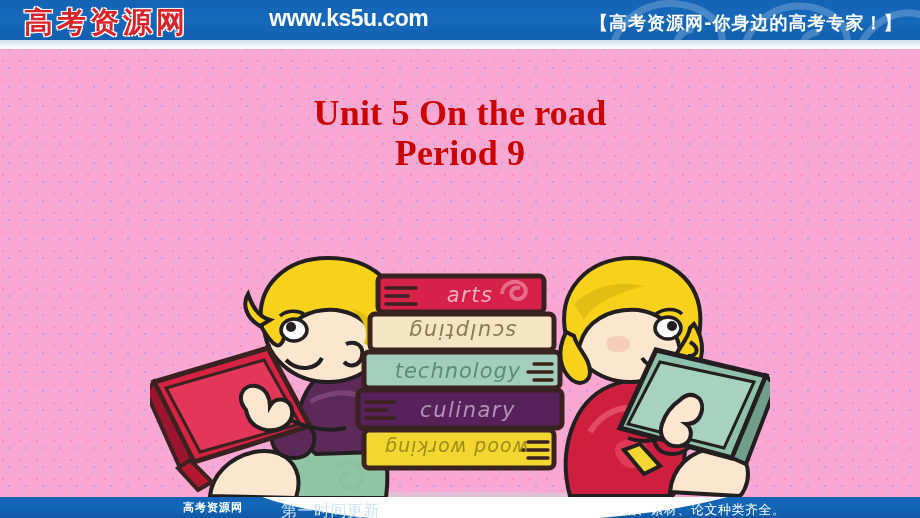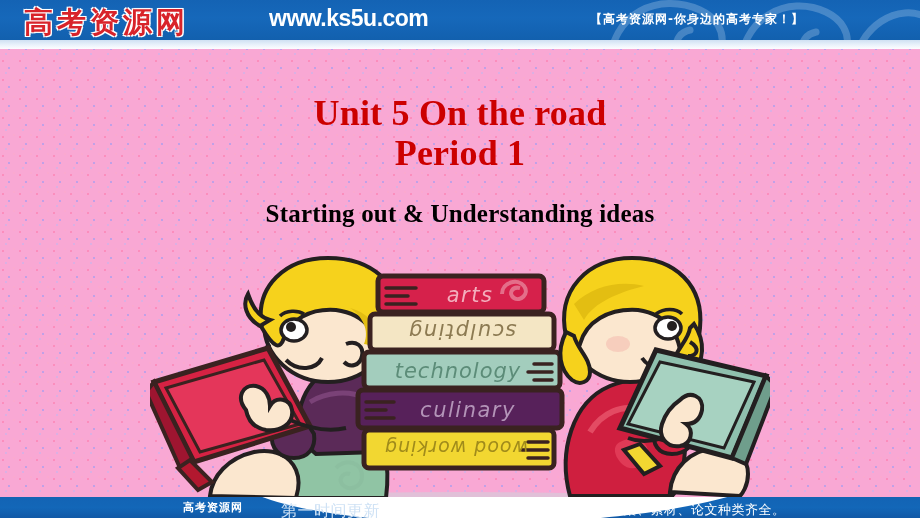--- a/index.html
+++ b/index.html
@@ -47,21 +47,21 @@
   }
   #logoUrl{
     position:absolute;left:228px;top:5px;
     font-family:"Liberation Sans",sans-serif;
     font-size:23px;font-weight:bold;letter-spacing:-.5px;
     color:#ffffff;white-space:nowrap;margin-left:41px;
   }
   #tagline{
     position:absolute;left:590px;top:11px;
     font-family:"DejaVu Sans",sans-serif;
-    font-size:12px;font-weight:bold;letter-spacing:1px;
+    font-size:18px;font-weight:bold;letter-spacing:1px;
     color:#ffffff;white-space:nowrap;
   }
   #headerFade{
     position:absolute;left:0;top:40px;width:920px;height:9px;
     background:linear-gradient(180deg,#cfe0f2 0%,#eaf2fb 55%,#fdfdff 100%);
   }
   
   #titleBlock{position:absolute;left:0;top:96px;width:920px;text-align:center;}
   .t1,.t2{
     color:#cc0000;font-weight:bold;font-size:36px;line-height:34px;
@@ -121,23 +121,22 @@
       </g>
     </svg>
     <div id="logoCn">高考资源网</div>
     <div id="logoUrl">www.ks5u.com</div>
     <div id="tagline">【高考资源网-你身边的高考专家！】</div>
   </div>
   <div id="headerFade"></div>
 
   <div id="titleBlock">
     <div class="t1">Unit 5 On the road</div>
-    <div class="t2">Period 1</div>
-  </div>
-  <div id="subtitle">Starting out &amp; Understanding ideas</div>
+    <div class="t2">Period 9</div>
+  </div>
 
   <div id="art">
   <svg width="620" height="258" viewBox="0 0 620 258">
     <defs>
       <clipPath id="clipArts">
             <rect x="228" y="24" width="166" height="36" rx="4"></rect>
           </clipPath>
     </defs>
 
     <ellipse cx="310" cy="249" rx="240" ry="9" fill="#cdd3da" opacity=".55"></ellipse>

